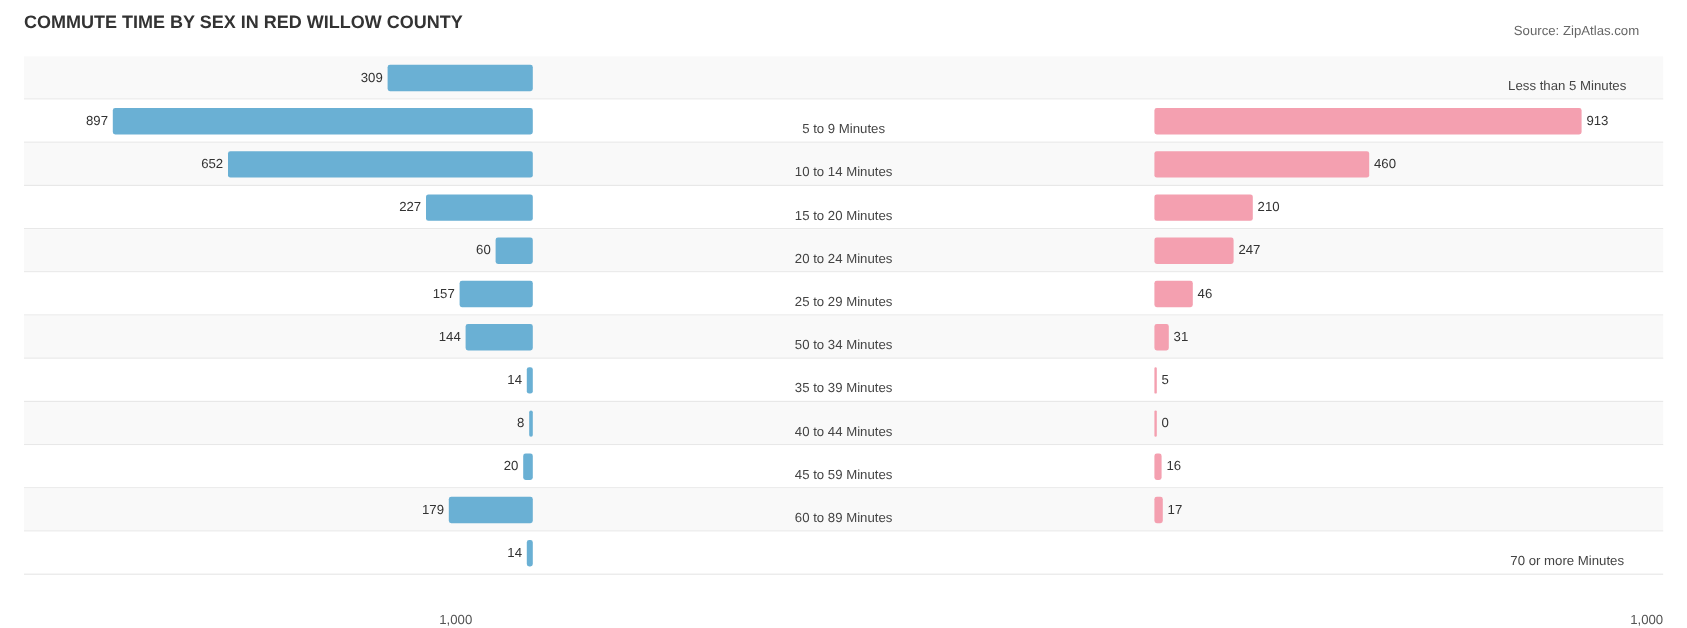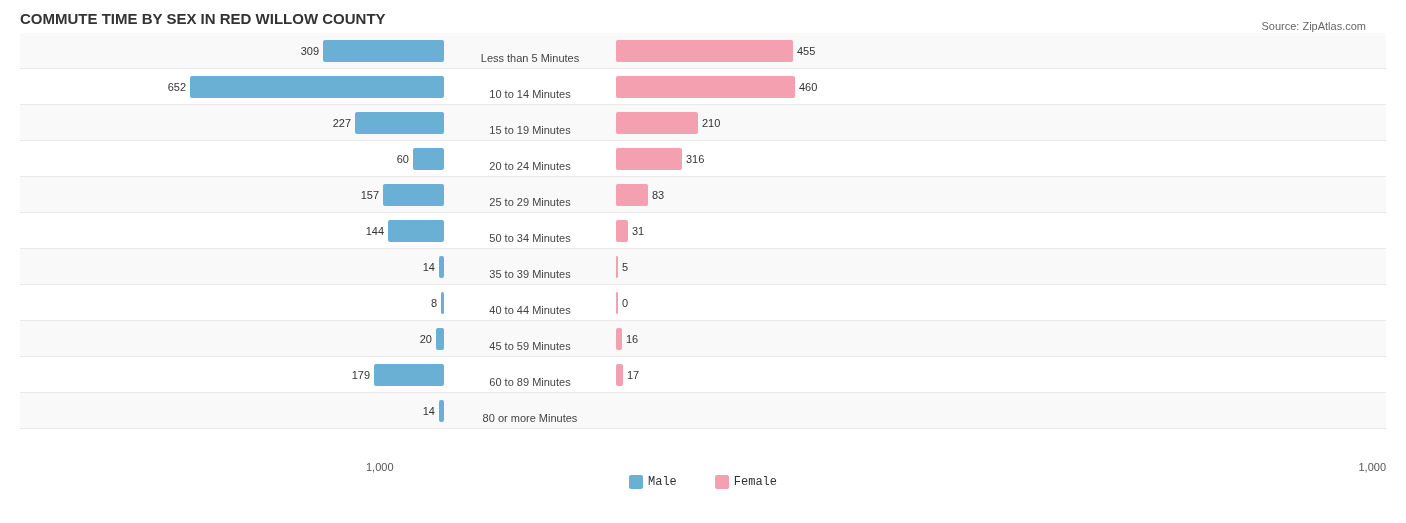--- a/index.html
+++ b/index.html
@@ -8,38 +8,39 @@
       background: #fff;
       width: 1406px;
       min-height: 523px;
       padding: 10px 20px;
     }
     .chart-title {
       font-size: 15px;
       font-weight: bold;
       text-transform: uppercase;
       color: #333;
-      margin-bottom: 6px;
+      margin-bottom: 20px;
     }
     .source {
       position: absolute;
       top: 10px;
       right: 20px;
       font-size: 11px;
       color: #666;
     }
     .chart-area {
       position: relative;
       width: 100%;
     }
     .row {
       display: flex;
       align-items: center;
       height: 36px;
       border-bottom: 1px solid #e8e8e8;
+      justify-content: space-between;
     }
     .row:nth-child(odd) { background: #f9f9f9; }
     .row:nth-child(even) { background: #fff; }
 
     .left-section {
       display: flex;
       align-items: center;
       justify-content: flex-end;
       width: 430px;
       padding-right: 6px;
@@ -129,67 +130,74 @@
   <div class="source">Source: ZipAtlas.com</div>
 
   <div class="chart-area">
     <div id="chart-rows">
         <div class="row">
       <div class="left-section">
         <span class="val val-left">309</span>
         <div class="bar-male" style="width:121px;"></div>
       </div>
       <div class="label-center">Less than 5 Minutes</div>
-      <div class="right-section">
-        <div class="bar-female" style="width:177px;"></div>
-        <span class="val val-right">455</span>
+    </div>
+        <div class="row">
+      <div class="left-section">
+        <span class="val val-left">897</span>
+        <div class="bar-male" style="width:350px;"></div>
+      </div>
+      <div class="label-center">5 to 9 Minutes</div>
+      <div class="right-section">
+        <div class="bar-female" style="width:356px;"></div>
+        <span class="val val-right">913</span>
       </div>
     </div>
         <div class="row">
       <div class="left-section">
         <span class="val val-left">652</span>
         <div class="bar-male" style="width:254px;"></div>
       </div>
       <div class="label-center">10 to 14 Minutes</div>
       <div class="right-section">
         <div class="bar-female" style="width:179px;"></div>
         <span class="val val-right">460</span>
       </div>
     </div>
         <div class="row">
       <div class="left-section">
         <span class="val val-left">227</span>
         <div class="bar-male" style="width:89px;"></div>
       </div>
-      <div class="label-center">15 to 19 Minutes</div>
+      <div class="label-center">15 to 20 Minutes</div>
       <div class="right-section">
         <div class="bar-female" style="width:82px;"></div>
         <span class="val val-right">210</span>
       </div>
     </div>
         <div class="row">
       <div class="left-section">
         <span class="val val-left">60</span>
         <div class="bar-male" style="width:31px;"></div>
       </div>
       <div class="label-center">20 to 24 Minutes</div>
       <div class="right-section">
         <div class="bar-female" style="width:66px;"></div>
-        <span class="val val-right">316</span>
+        <span class="val val-right">247</span>
       </div>
     </div>
         <div class="row">
       <div class="left-section">
         <span class="val val-left">157</span>
         <div class="bar-male" style="width:61px;"></div>
       </div>
       <div class="label-center">25 to 29 Minutes</div>
       <div class="right-section">
         <div class="bar-female" style="width:32px;"></div>
-        <span class="val val-right">83</span>
+        <span class="val val-right">46</span>
       </div>
     </div>
         <div class="row">
       <div class="left-section">
         <span class="val val-left">144</span>
         <div class="bar-male" style="width:56px;"></div>
       </div>
       <div class="label-center">50 to 34 Minutes</div>
       <div class="right-section">
         <div class="bar-female" style="width:12px;"></div>
@@ -238,21 +246,21 @@
       <div class="right-section">
         <div class="bar-female" style="width:7px;"></div>
         <span class="val val-right">17</span>
       </div>
     </div>
         <div class="row">
       <div class="left-section">
         <span class="val val-left">14</span>
         <div class="bar-male" style="width:5px;"></div>
       </div>
-      <div class="label-center">80 or more Minutes</div>
+      <div class="label-center">70 or more Minutes</div>
     </div>
       </div>
 
     <div class="axis-row">
       <div class="axis-val left">1,000</div>
       <div class="axis-spacer"></div>
       <div class="axis-val right">1,000</div>
     </div>
 
     <div class="legend">

